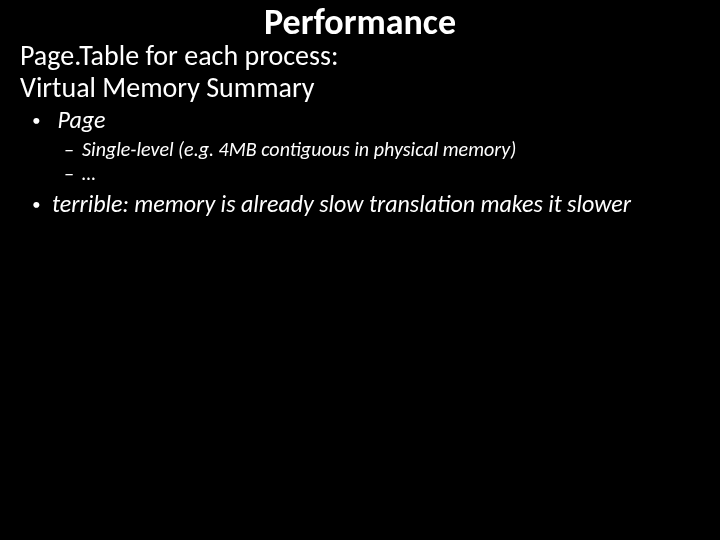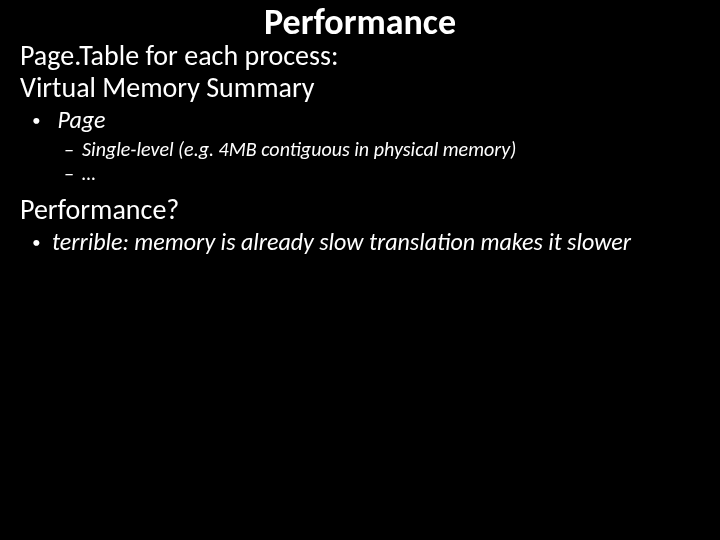--- a/index.html
+++ b/index.html
@@ -93,19 +93,18 @@
   <ul class="lvl1">
     <li class="bullet-dot">
       <span>Page</span>
       <ul class="lvl2">
         <li class="bullet-dash">Single-level (e.g. 4MB contiguous in physical memory)</li>
         <li class="bullet-dash">…</li>
       </ul>
     </li>
   </ul>
 
-  <div class="h1b">Performance?</div>
   <ul class="lvl1">
     <li class="bullet-dot">terrible: memory is already slow translation makes it slower</li>
   </ul>
 
 
 </div>
 
 </body></html>

